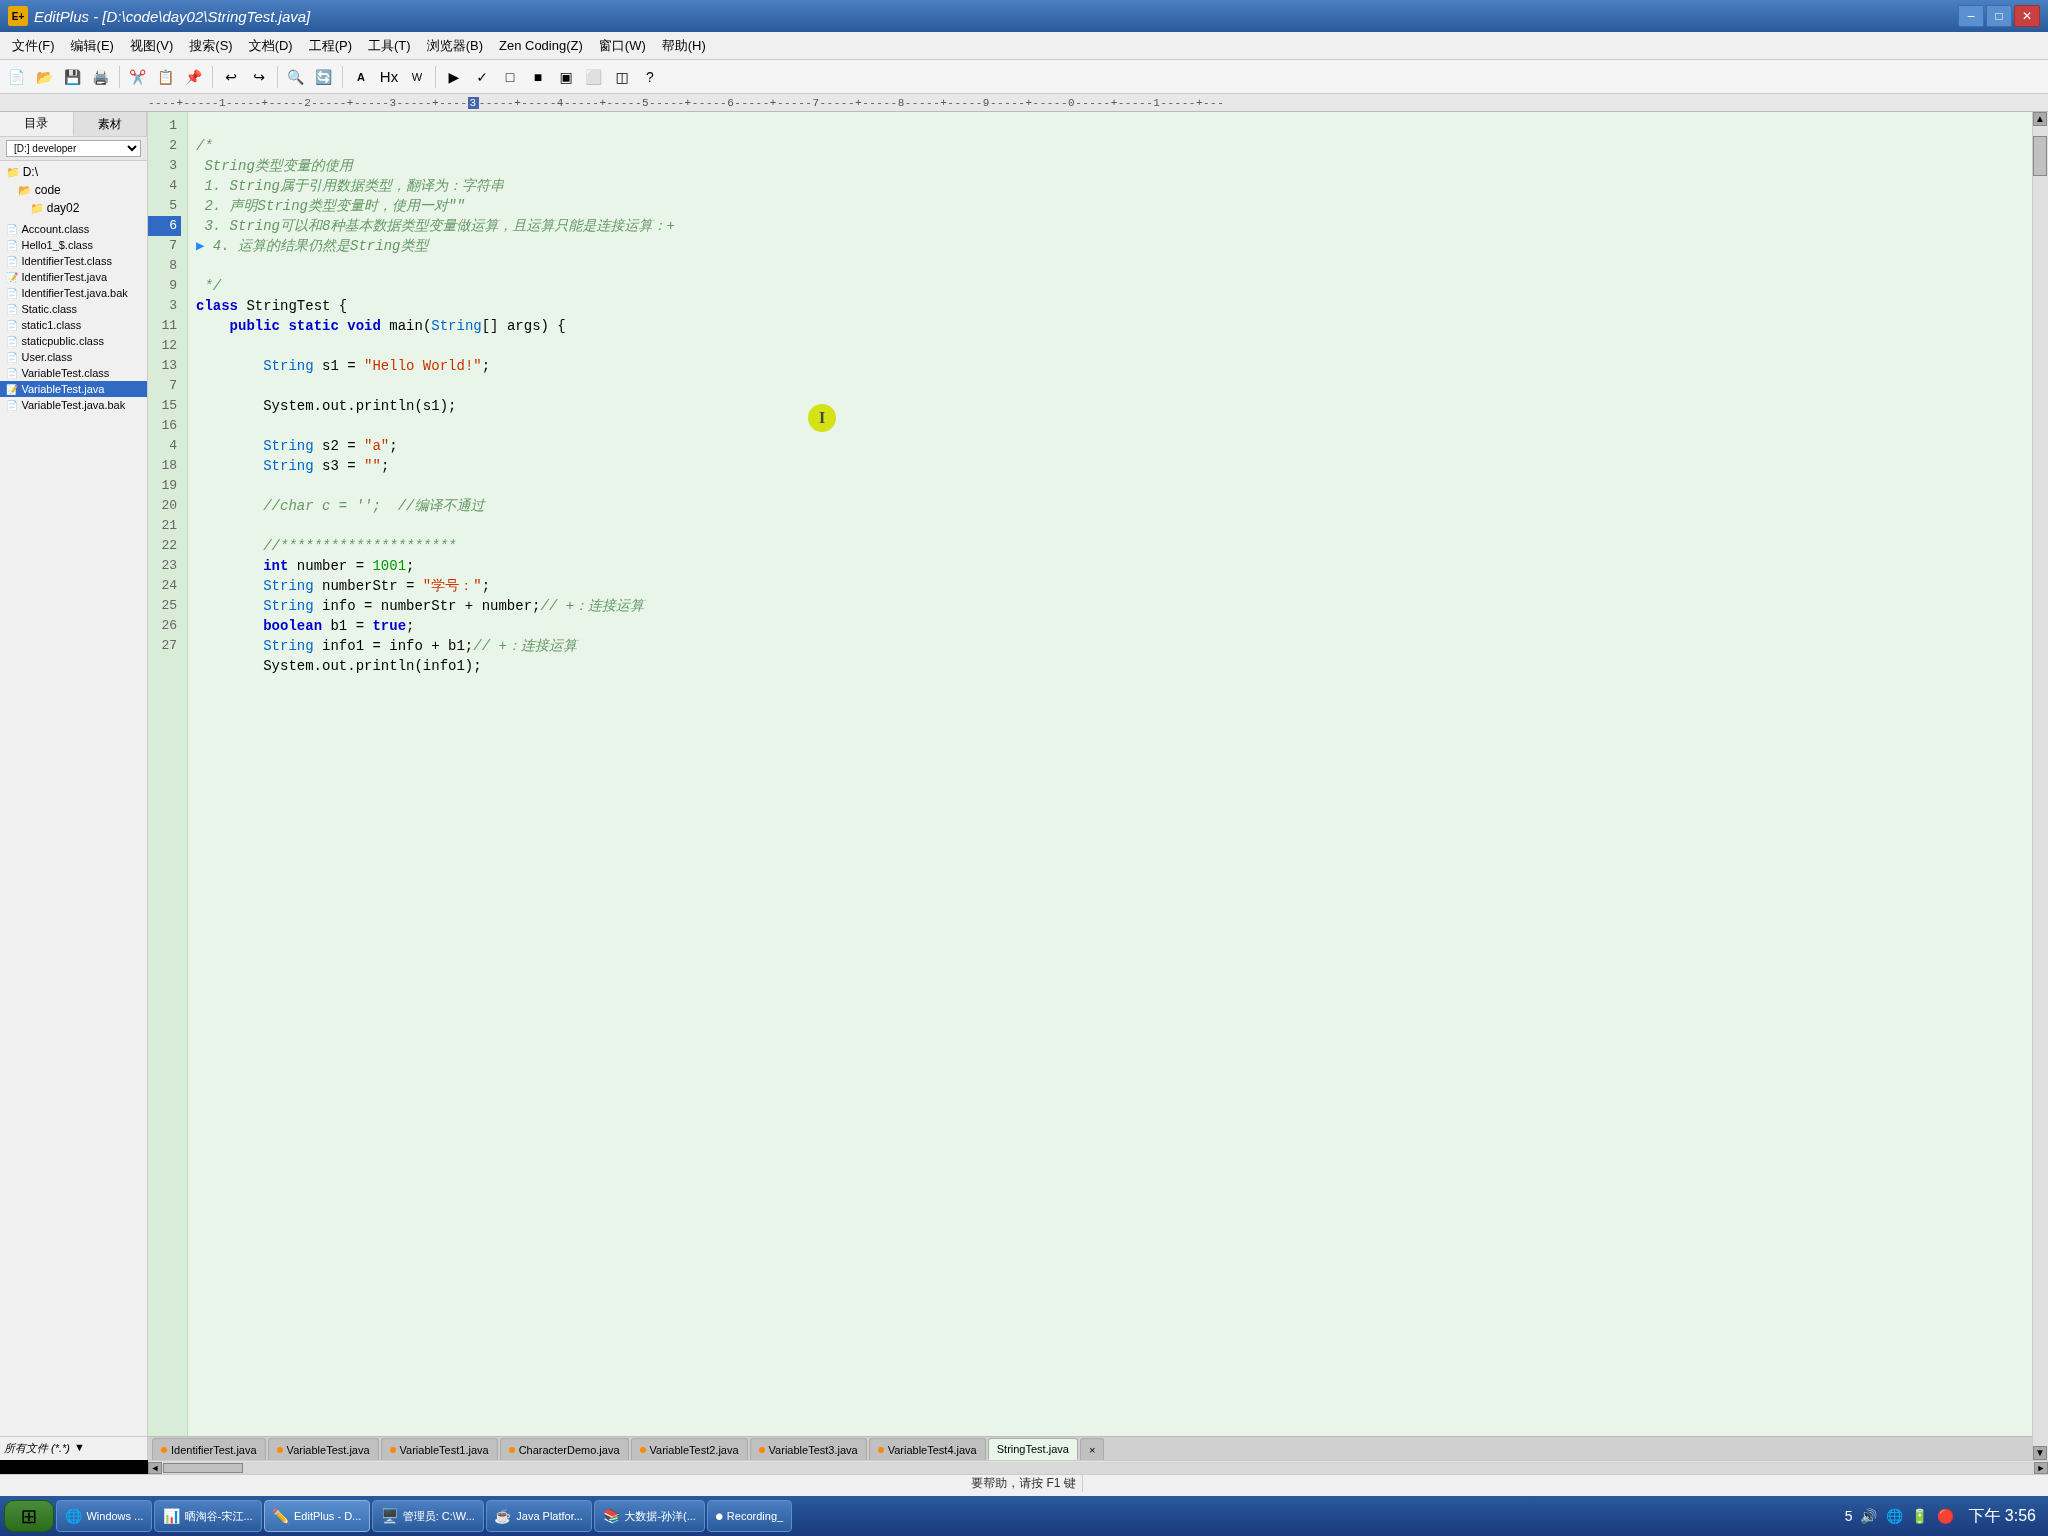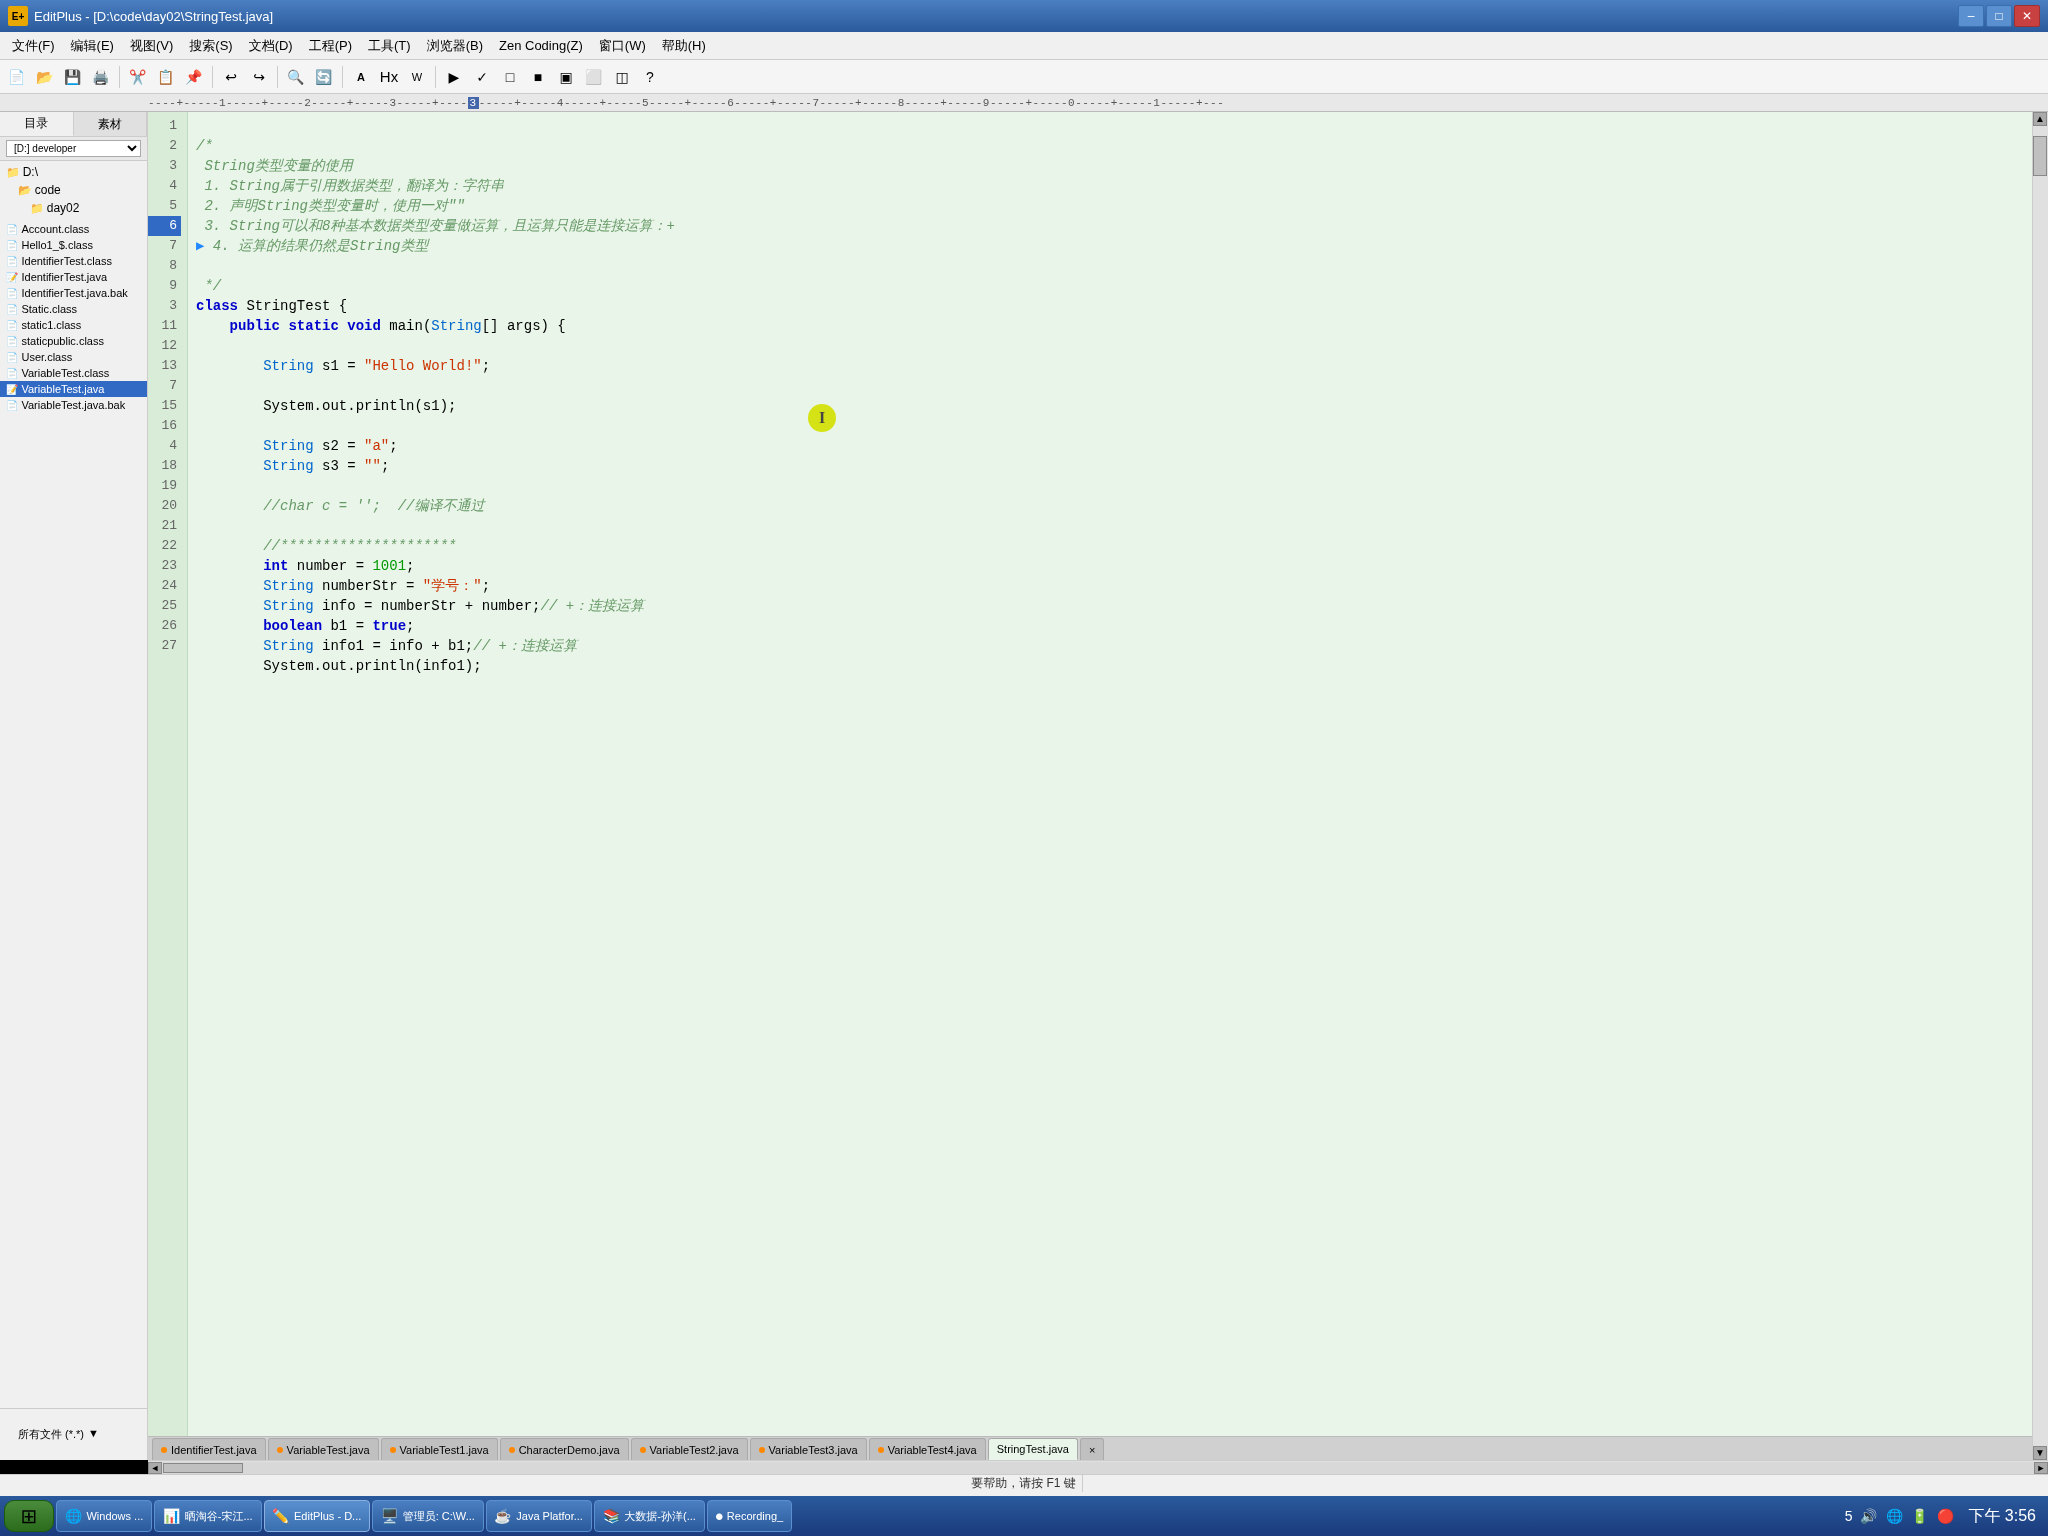--- a/index.html
+++ b/index.html
@@ -9,21 +9,21 @@
     #title-bar {
       height: 32px;
       background: linear-gradient(to bottom, #4a7fc1, #2a5a9c);
       display: flex;
       align-items: center;
       padding: 0 8px;
       color: white;
       font-size: 14px;
     }
     #title-bar .title-icon { width: 20px; height: 20px; margin-right: 6px; background: #e8a800; border-radius: 2px; display: flex; align-items: center; justify-content: center; font-size: 10px; font-weight: bold; color: #000; }
-    #title-bar .title-text { flex: 1; font-size: 13px; }
+    #title-bar .title-text { flex: 1; font-size: 15px; font-style: italic; }
     #title-bar .win-controls { display: flex; gap: 2px; }
     #title-bar .win-btn { width: 26px; height: 22px; display: flex; align-items: center; justify-content: center; background: #5a8fd0; border: 1px solid #3a6faf; color: white; font-size: 12px; cursor: pointer; border-radius: 2px; }
     #title-bar .win-btn.close { background: #c84040; border-color: #a03030; }
 
     
     #menu-bar {
       height: 28px;
       background: #f0f0f0;
       display: flex;
       align-items: center;
@@ -424,21 +424,21 @@
         <div class="file-item"><span class="file-icon">📝</span>IdentifierTest.java</div>
         <div class="file-item"><span class="file-icon">📄</span>IdentifierTest.java.bak</div>
         <div class="file-item"><span class="file-icon">📄</span>Static.class</div>
         <div class="file-item"><span class="file-icon">📄</span>static1.class</div>
         <div class="file-item"><span class="file-icon">📄</span>staticpublic.class</div>
         <div class="file-item"><span class="file-icon">📄</span>User.class</div>
         <div class="file-item"><span class="file-icon">📄</span>VariableTest.class</div>
         <div class="file-item selected"><span class="file-icon">📝</span>VariableTest.java</div>
         <div class="file-item"><span class="file-icon">📄</span>VariableTest.java.bak</div>
       </div>
-      <div style="margin-top: auto; border-top: 1px solid #ccc; padding: 18px; display: flex; align-items: flex-start; gap: 4px;">
+      <div style="margin-top: auto; border-top: 1px solid #ccc; padding: 4px; display: flex; align-items: flex-start; gap: 4px; font-style: italic;">
         <span style="font-size:11px;">所有文件 (*.*)</span>
         <span style="font-size:11px; cursor:pointer;">▼</span>
       </div>
     </div>
 
     <div id="editor">
       <div id="code-area">
 
         <div id="line-numbers">
           <span class="ln">1</span>

